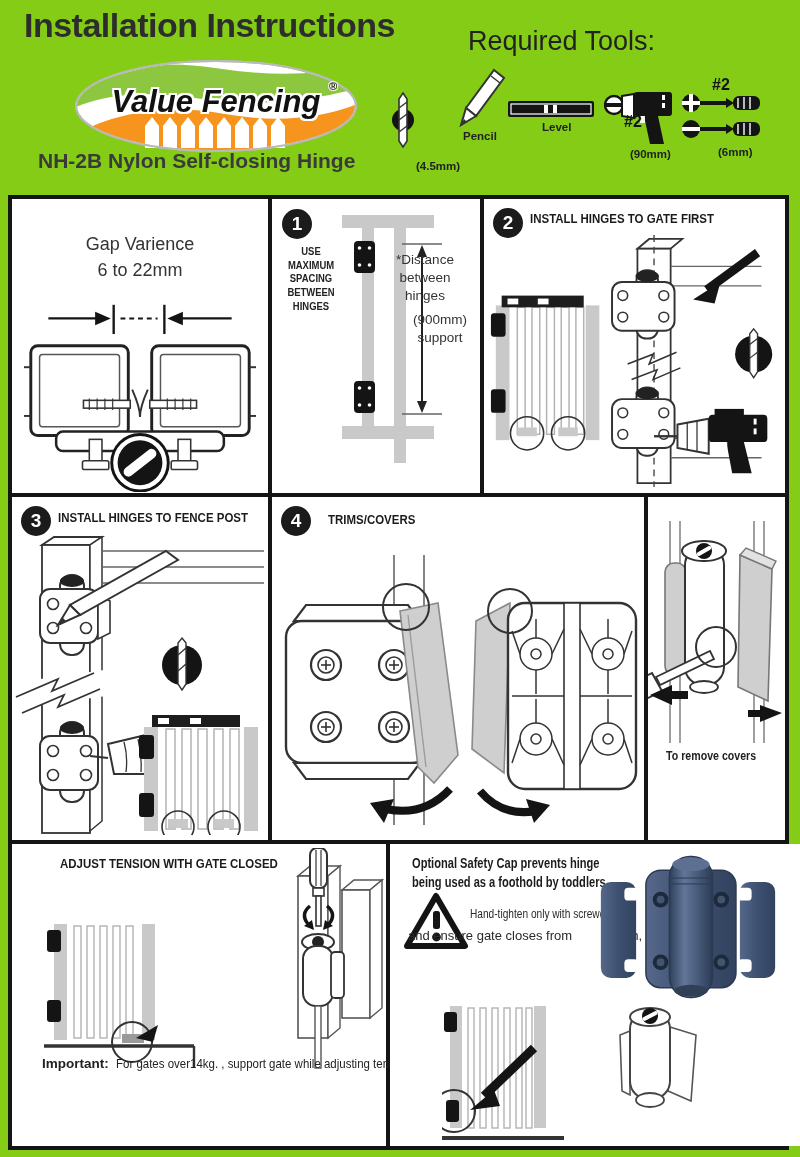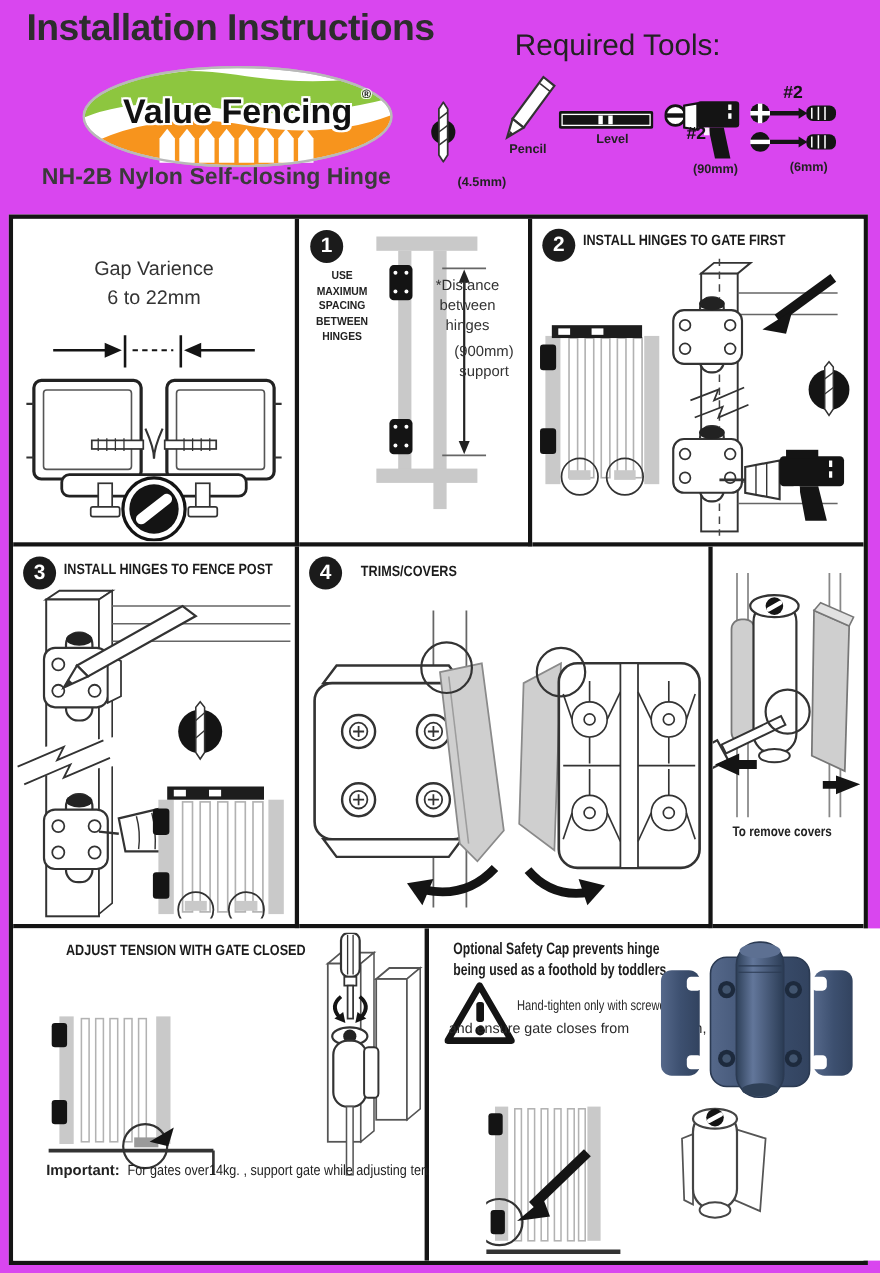--- a/index.html
+++ b/index.html
@@ -1,22 +1,22 @@
 <!DOCTYPE html>
 <html><head>
 <meta charset="utf-8">
 <style>
   html,body{margin:0;padding:0;}
   body{width:800px;height:1157px;background:#fff;font-family:"Liberation Sans",sans-serif;color:#1c1c1c;}
-  .page{position:relative;width:800px;height:1157px;overflow:hidden;background:#d946ef;}
+  .page{position:relative;width:800px;height:1157px;overflow:hidden;background:#84cc16;}
   .abs{position:absolute;}
   
   .main-title{left:24px;top:6px;font-size:34px;font-weight:bold;color:#2d2d2d;letter-spacing:-0.5px;}
   .req-tools{left:468px;top:26px;font-size:27px;font-weight:400;color:#222;}
-  .logo{left:75px;top:60px;width:282px;height:92px;}
+  .logo{left:75px;top:60px;width:282px;height:92px;font-style:italic;}
   .logo svg{position:absolute;left:0;top:0;}
   .logo-text{position:absolute;left:0;top:24px;width:282px;text-align:center;font-size:31px;font-weight:bold;color:#111;
     text-shadow:-2px -2px 0 #fff,2px -2px 0 #fff,-2px 2px 0 #fff,2px 2px 0 #fff,0 -2px 0 #fff,0 2px 0 #fff,-2px 0 0 #fff,2px 0 0 #fff;}
   .logo-reg{position:absolute;left:254px;top:20px;font-size:11px;font-weight:bold;color:#111;
     text-shadow:-1px -1px 0 #fff,1px -1px 0 #fff,-1px 1px 0 #fff,1px 1px 0 #fff;}
   .product{left:38px;top:149px;font-size:21px;font-weight:bold;color:#3a3a3a;}
   .tool-label{font-weight:bold;font-size:11.5px;color:#222;}
   .tool-num{font-weight:bold;font-size:16px;color:#151515;}
   .cond{display:inline-block;transform:scaleX(0.85);transform-origin:0 50%;white-space:nowrap;}
   

